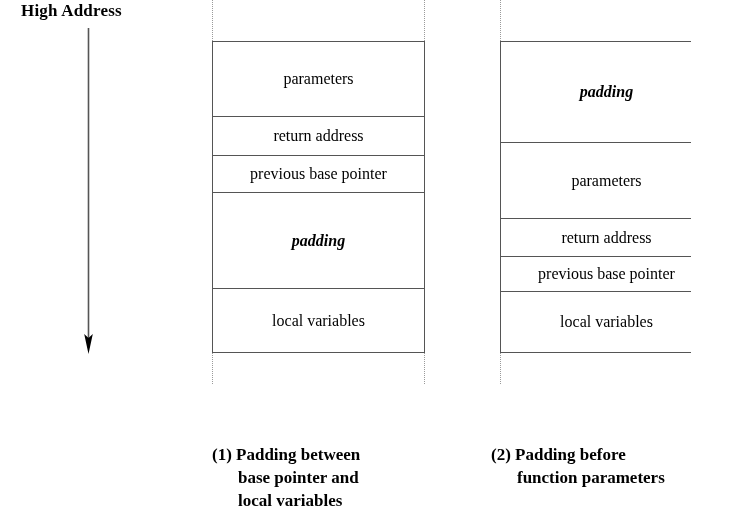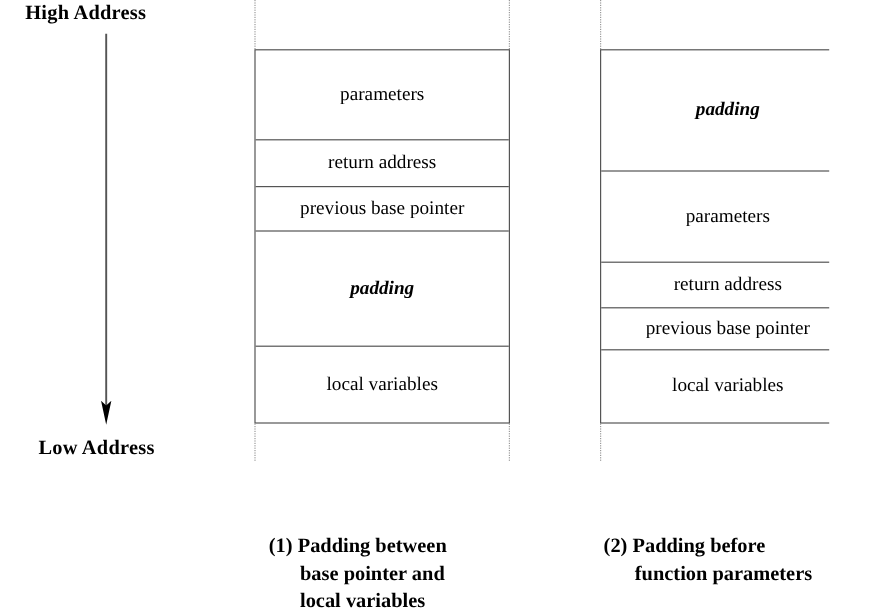--- a/index.html
+++ b/index.html
@@ -85,21 +85,20 @@
   .guide-bottom { top: 353px; height: 31px; }
 
   
   .caption {
     position: absolute;
     top: 443px;
     font-weight: bold;
     font-size: 17px;
     line-height: 23px;
     white-space: nowrap;
-    margin-left: 12px;
   }
   #caption-1 { left: 212px; }
   #caption-2 { left: 491px; }
   .caption-line { display: block; }
   .caption-line.indent { padding-left: 26px; }
 </style>
 </head>
 <body>
 
 <div id="canvas">
@@ -107,21 +106,20 @@
   <div class="axis-label" id="high-address-label">High Address</div>
 
 
   <div id="growth-arrow">
     <svg width="17" height="328" viewBox="0 0 17 328" xmlns="http://www.w3.org/2000/svg">
       <line x1="8.5" y1="0" x2="8.5" y2="312" stroke="#555555" stroke-width="1.6"></line>
       <polygon points="8.5,326 4.2,306 8.5,310 12.8,306" fill="#000000"></polygon>
     </svg>
   </div>
 
-  <div class="axis-label" id="low-address-label">Low Address</div>
 
   <div class="dotted-guide guide-top" style="left:212px;"></div>
   <div class="dotted-guide guide-top" style="left:424px;"></div>
   <div class="dotted-guide guide-bottom" style="left:212px;"></div>
   <div class="dotted-guide guide-bottom" style="left:424px;"></div>
 
   <div class="dotted-guide guide-top" style="left:500px;"></div>
   <div class="dotted-guide guide-top" style="left:712px;"></div>
   <div class="dotted-guide guide-bottom" style="left:500px;"></div>
   <div class="dotted-guide guide-bottom" style="left:712px;"></div>

